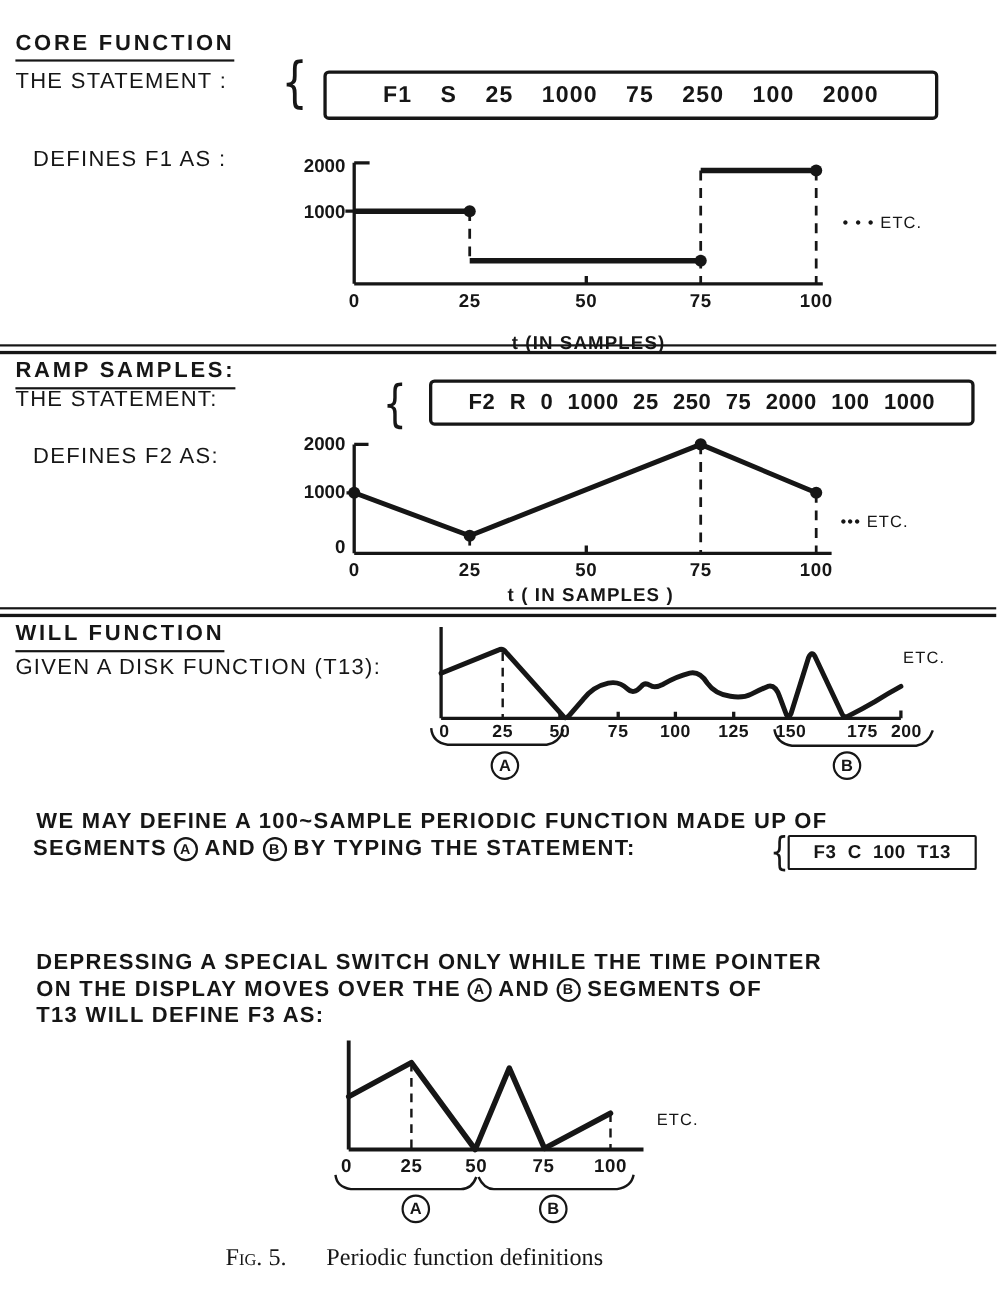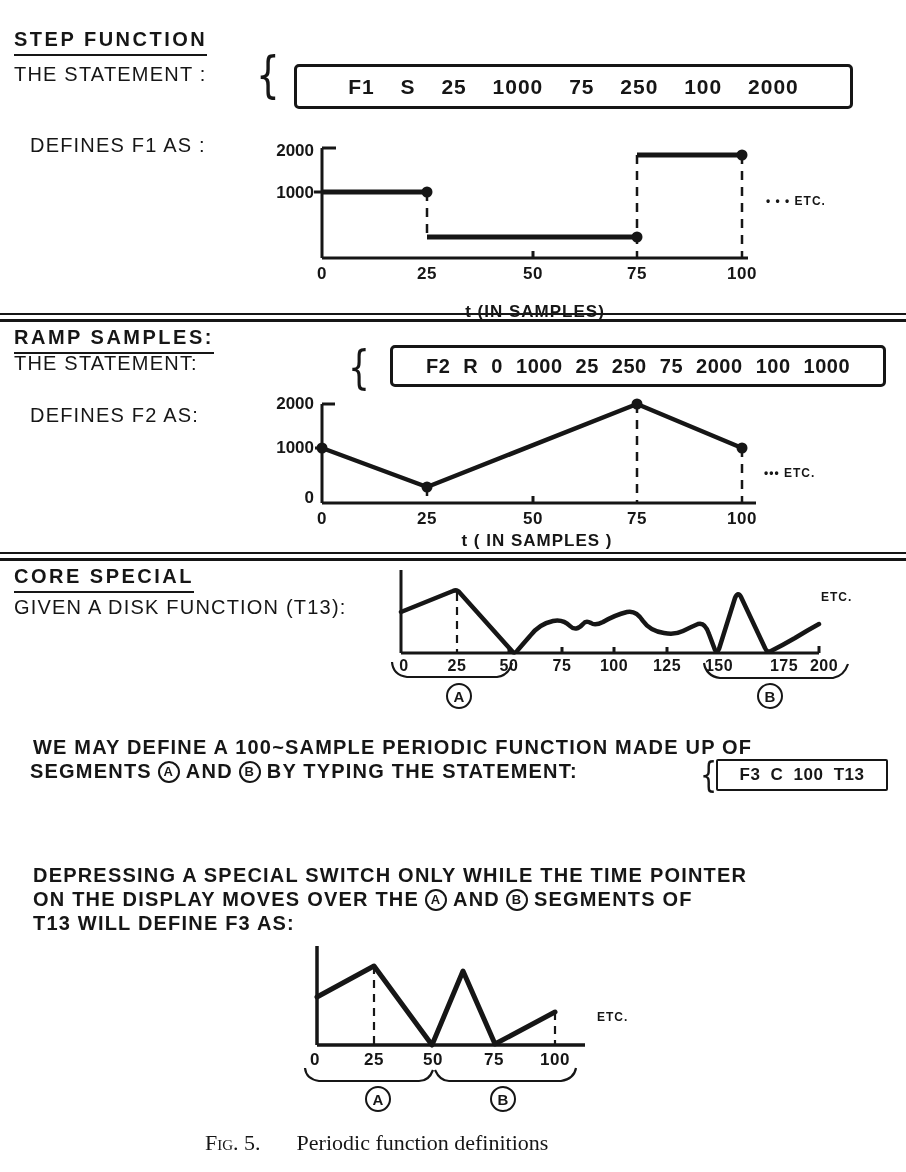--- a/index.html
+++ b/index.html
@@ -17,35 +17,35 @@
   .brace{position:absolute;font-family:"DejaVu Sans",sans-serif;font-weight:400;line-height:1;
          transform:scaleX(.75);transform-origin:left center;}
   .rule{position:absolute;left:0;width:906px;height:9px;box-sizing:border-box;
         border-top:2.5px solid var(--ink);border-bottom:3.5px solid var(--ink);}
   .graph{position:absolute;}
   .graph svg{position:absolute;left:0;top:0;overflow:visible;}
   .graph path,.graph line,.graph polyline{stroke:var(--ink);fill:none;}
   .tick{position:absolute;transform:translateX(-50%);font-weight:bold;font-size:17px;letter-spacing:.5px;white-space:nowrap;}
   .ytick{position:absolute;left:0;width:62px;text-align:right;font-weight:bold;font-size:17px;}
   .xlabel{position:absolute;transform:translateX(-50%);font-weight:bold;font-size:17px;letter-spacing:1px;white-space:nowrap;}
-  .etc{position:absolute;font-weight:bold;font-size:12px;letter-spacing:1px;white-space:nowrap;text-align:center;}
+  .etc{position:absolute;font-weight:normal;font-size:15px;letter-spacing:1px;white-space:nowrap;text-align:center;}
   .circ{position:absolute;width:26px;height:26px;border:2.5px solid var(--ink);border-radius:50%;
         display:flex;align-items:center;justify-content:center;font-weight:bold;font-size:15px;box-sizing:border-box;}
   .circ-inline{display:inline-flex;width:22px;height:22px;border:2px solid var(--ink);border-radius:50%;
         align-items:center;justify-content:center;font-size:13px;font-weight:bold;box-sizing:border-box;
         margin:0 6px;flex:none;}
   .caption{position:absolute;font-family:"Liberation Serif",serif;font-size:22px;display:flex;text-align:right;}
   .caption .fig{font-variant:small-caps;margin-right:36px;}
 </style>
 </head>
 <body>
 
 <div class="page">
 
-  <div class="title" style="left:14px;top:28px">STEP FUNCTION</div>
+  <div class="title" style="left:14px;top:28px">CORE FUNCTION</div>
   <div class="label" style="left:14px;top:63px">THE STATEMENT :</div>
   <span class="brace" style="left:256px;top:50px;font-size:50px">{</span>
   <div class="stmt-box" style="left:294px;top:64px;width:559px;height:45px;font-size:21px;letter-spacing:1px;word-spacing:19px">
     <span>F1 S 25 1000 75 250 100 2000</span>
   </div>
   <div class="label" style="left:30px;top:134px">DEFINES F1 AS :</div>
 
   <div class="graph" style="left:252px;top:126px;width:654px;height:186px">
     <svg width="654" height="186">
       <path d="M70,22 H84 M70,22 V132 M62,66 H70 M70,132 H496 M281,125 V132" stroke-width="3"></path>
@@ -99,21 +99,21 @@
     <span class="tick" style="left:175px;top:117px">25</span>
     <span class="tick" style="left:281px;top:117px">50</span>
     <span class="tick" style="left:385px;top:117px">75</span>
     <span class="tick" style="left:490px;top:117px">100</span>
     <span class="xlabel" style="left:285px;top:139px">t ( IN SAMPLES )</span>
     <span class="etc" style="left:512px;top:74px">••• ETC.</span>
   </div>
 
   <div class="rule" style="top:552px"></div>
 
-  <div class="title" style="left:14px;top:565px">CORE SPECIAL</div>
+  <div class="title" style="left:14px;top:565px">WILL FUNCTION</div>
   <div class="label" style="left:14px;top:596px">GIVEN A DISK FUNCTION (T13):</div>
 
   <div class="graph" style="left:383px;top:560px;width:523px;height:166px">
     <svg width="523" height="166">
       <path d="M18,10 V93 M18,93 H436 M436,86 V93 M126,87 V93 M179,87 V93 M231,87 V93 M284,87 V93" stroke-width="3"></path>
       <path d="M74,33 V93" stroke-width="2.2" stroke-dasharray="8 6"></path>
       <path d="M18,52 L70,31 Q74,29 77,33 L129,91 Q131,94 134,91 Q140,84 147,76 Q156,64 170,61 Q180,59 187,66 Q193,72 200,64 Q203,60 208,63 Q212,66 220,62 Q232,55 244,52 Q253,50 260,61 Q267,71 281,73 Q292,75 300,71 Q308,67 315,64 Q322,62 326,74 L332,90 Q334,94 336,89 L352,38 Q355,31 358,37 L382,88 Q384,93 388,91 Q400,85 412,78 Q425,70 436,64" stroke-width="4.5" stroke-linecap="round" stroke-linejoin="round"></path>
       <path d="M9,102 Q10,115 24,117 L114,117 Q126,115 129,103" stroke-width="2.2"></path>
       <path d="M321,103 Q323,116 337,118 L450,118 Q461,116 465,104" stroke-width="2.2"></path>
     </svg>

